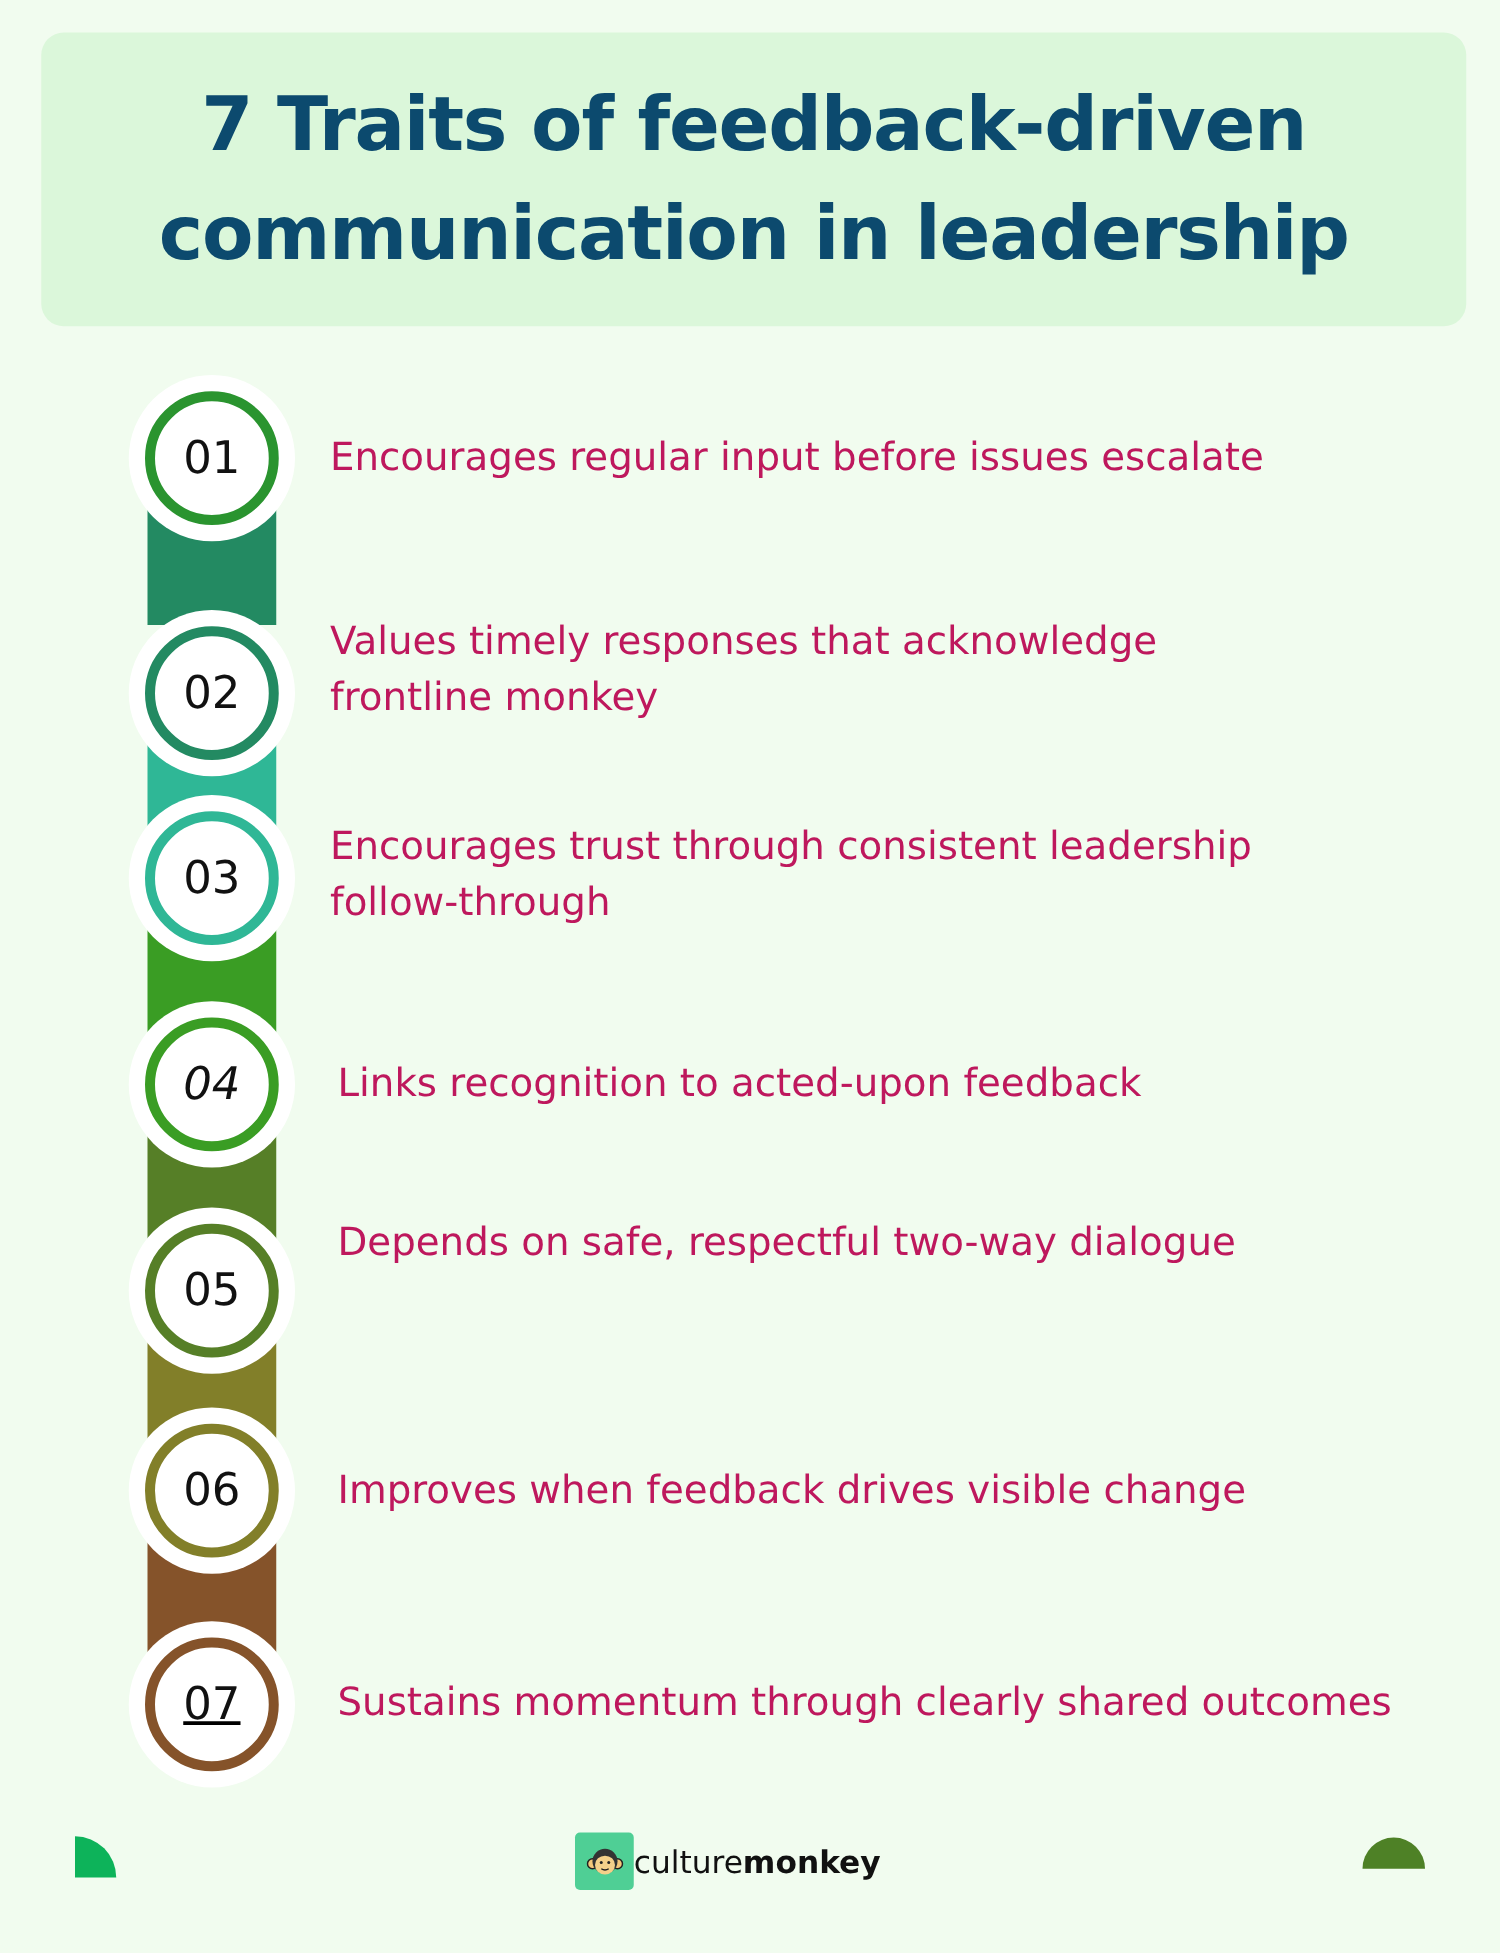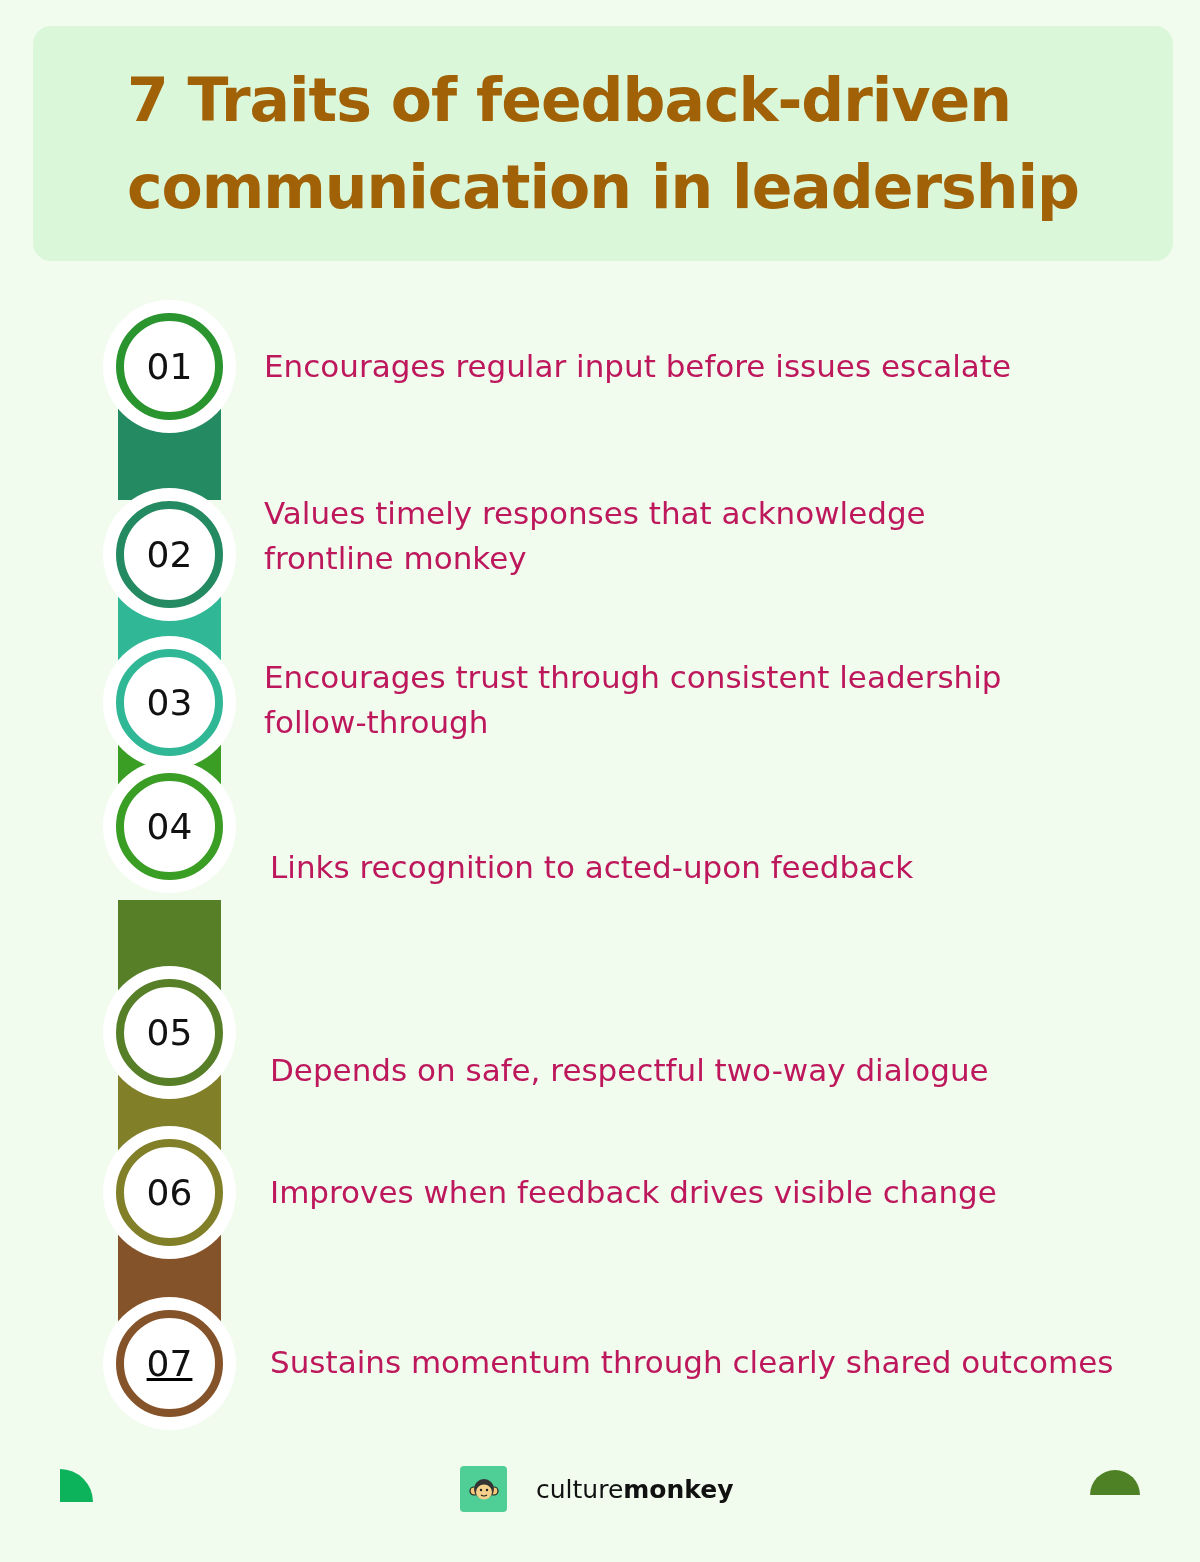--- a/index.html
+++ b/index.html
@@ -10,21 +10,21 @@
     position: relative;
     overflow: hidden;
   }
   .header {
     position: absolute; left: 33px; top: 26px; width: 1140px; height: 235px;
     background: #dbf7da; border-radius: 18px;
     display: flex; align-items: center; justify-content: center;
   }
   .title {
     font-family: "DejaVu Sans", sans-serif; font-weight: bold;
-    font-size: 60px; line-height: 87px; text-align: left; color: #a16207;
+    font-size: 60px; line-height: 87px; text-align: center; color: #0c4a6e;
     letter-spacing: -1px;
   }
   .track-seg { position: absolute; left: 118px; width: 103px; }
   .node {
     position: absolute; left: 103px; width: 133px; height: 133px;
     border-radius: 50%; background: #ffffff;
   }
   .ring {
     position: absolute; left: 13px; top: 13px; width: 107px; height: 107px;
     border-radius: 50%; border: 8px solid #f97316; background: #fff;
@@ -34,21 +34,21 @@
   .text {
     position: absolute; font-size: 31px; line-height: 45px; color: #be185d;
   }
   .footer-logo {
     position: absolute; left: 460px; top: 1466px; display: flex; align-items: center;
   }
   .logo-box {
     width: 47px; height: 46px; background: #4fcf95; border-radius: 4px;
     display: flex; align-items: center; justify-content: center;
   }
-  .logo-text { margin-left: 29px; font-size: 25px; color: #111; }
+  .logo-text { margin-left: 0; font-size: 25px; color: #111; }
   .logo-text b { font-weight: bold; }
   .deco-left {
     position: absolute; left: 60px; top: 1469px; width: 33px; height: 33px;
     background: #0db35a; border-top-right-radius: 33px;
   }
   .deco-right {
     position: absolute; left: 1090px; top: 1470px; width: 50px; height: 25px;
     background: #4e8126; border-top-left-radius: 25px; border-top-right-radius: 25px;
   }
 </style>
@@ -77,21 +77,21 @@
 <div class="node" style="top:488px;text-decoration:underline;">
   <div class="ring" style="border-color:#238a62;">
       <span class="num">02</span>
     </div>
 </div>
 <div class="node" style="top:636px;">
   <div class="ring" style="border-color:#2fb796;">
       <span class="num">03</span>
     </div>
 </div>
-<div class="node" style="top:760px;">
+<div class="node" style="top:801px;font-style:italic;">
   <div class="ring" style="border-color:#3a9d24;">
       <span class="num">04</span>
     </div>
 </div>
 <div class="node" style="top:966px;">
   <div class="ring" style="border-color:#567f27;">
       <span class="num">05</span>
     </div>
 </div>
 <div class="node" style="top:1126px;">
@@ -112,21 +112,21 @@
   <span>Values timely responses that acknowledge</span><br>
   <span>frontline monkey</span>
 </div>
 <div class="text" style="left:264px;top:655px;">
   <span>Encourages trust through consistent leadership</span><br>
   <span>follow-through</span>
 </div>
 <div class="text" style="left:270px;top:845px;">
   <span>Links recognition to acted-upon feedback</span>
 </div>
-<div class="text" style="left:270px;top:1048px;">
+<div class="text" style="left:270px;top:972px;">
   <span>Depends on safe, respectful two-way dialogue</span>
 </div>
 <div class="text" style="left:270px;top:1170px;">
   <span>Improves when feedback drives visible change</span>
 </div>
 <div class="text" style="left:270px;top:1340px;">
   <span>Sustains momentum through clearly shared outcomes</span>
 </div>
 
 <div class="deco-left"></div>

